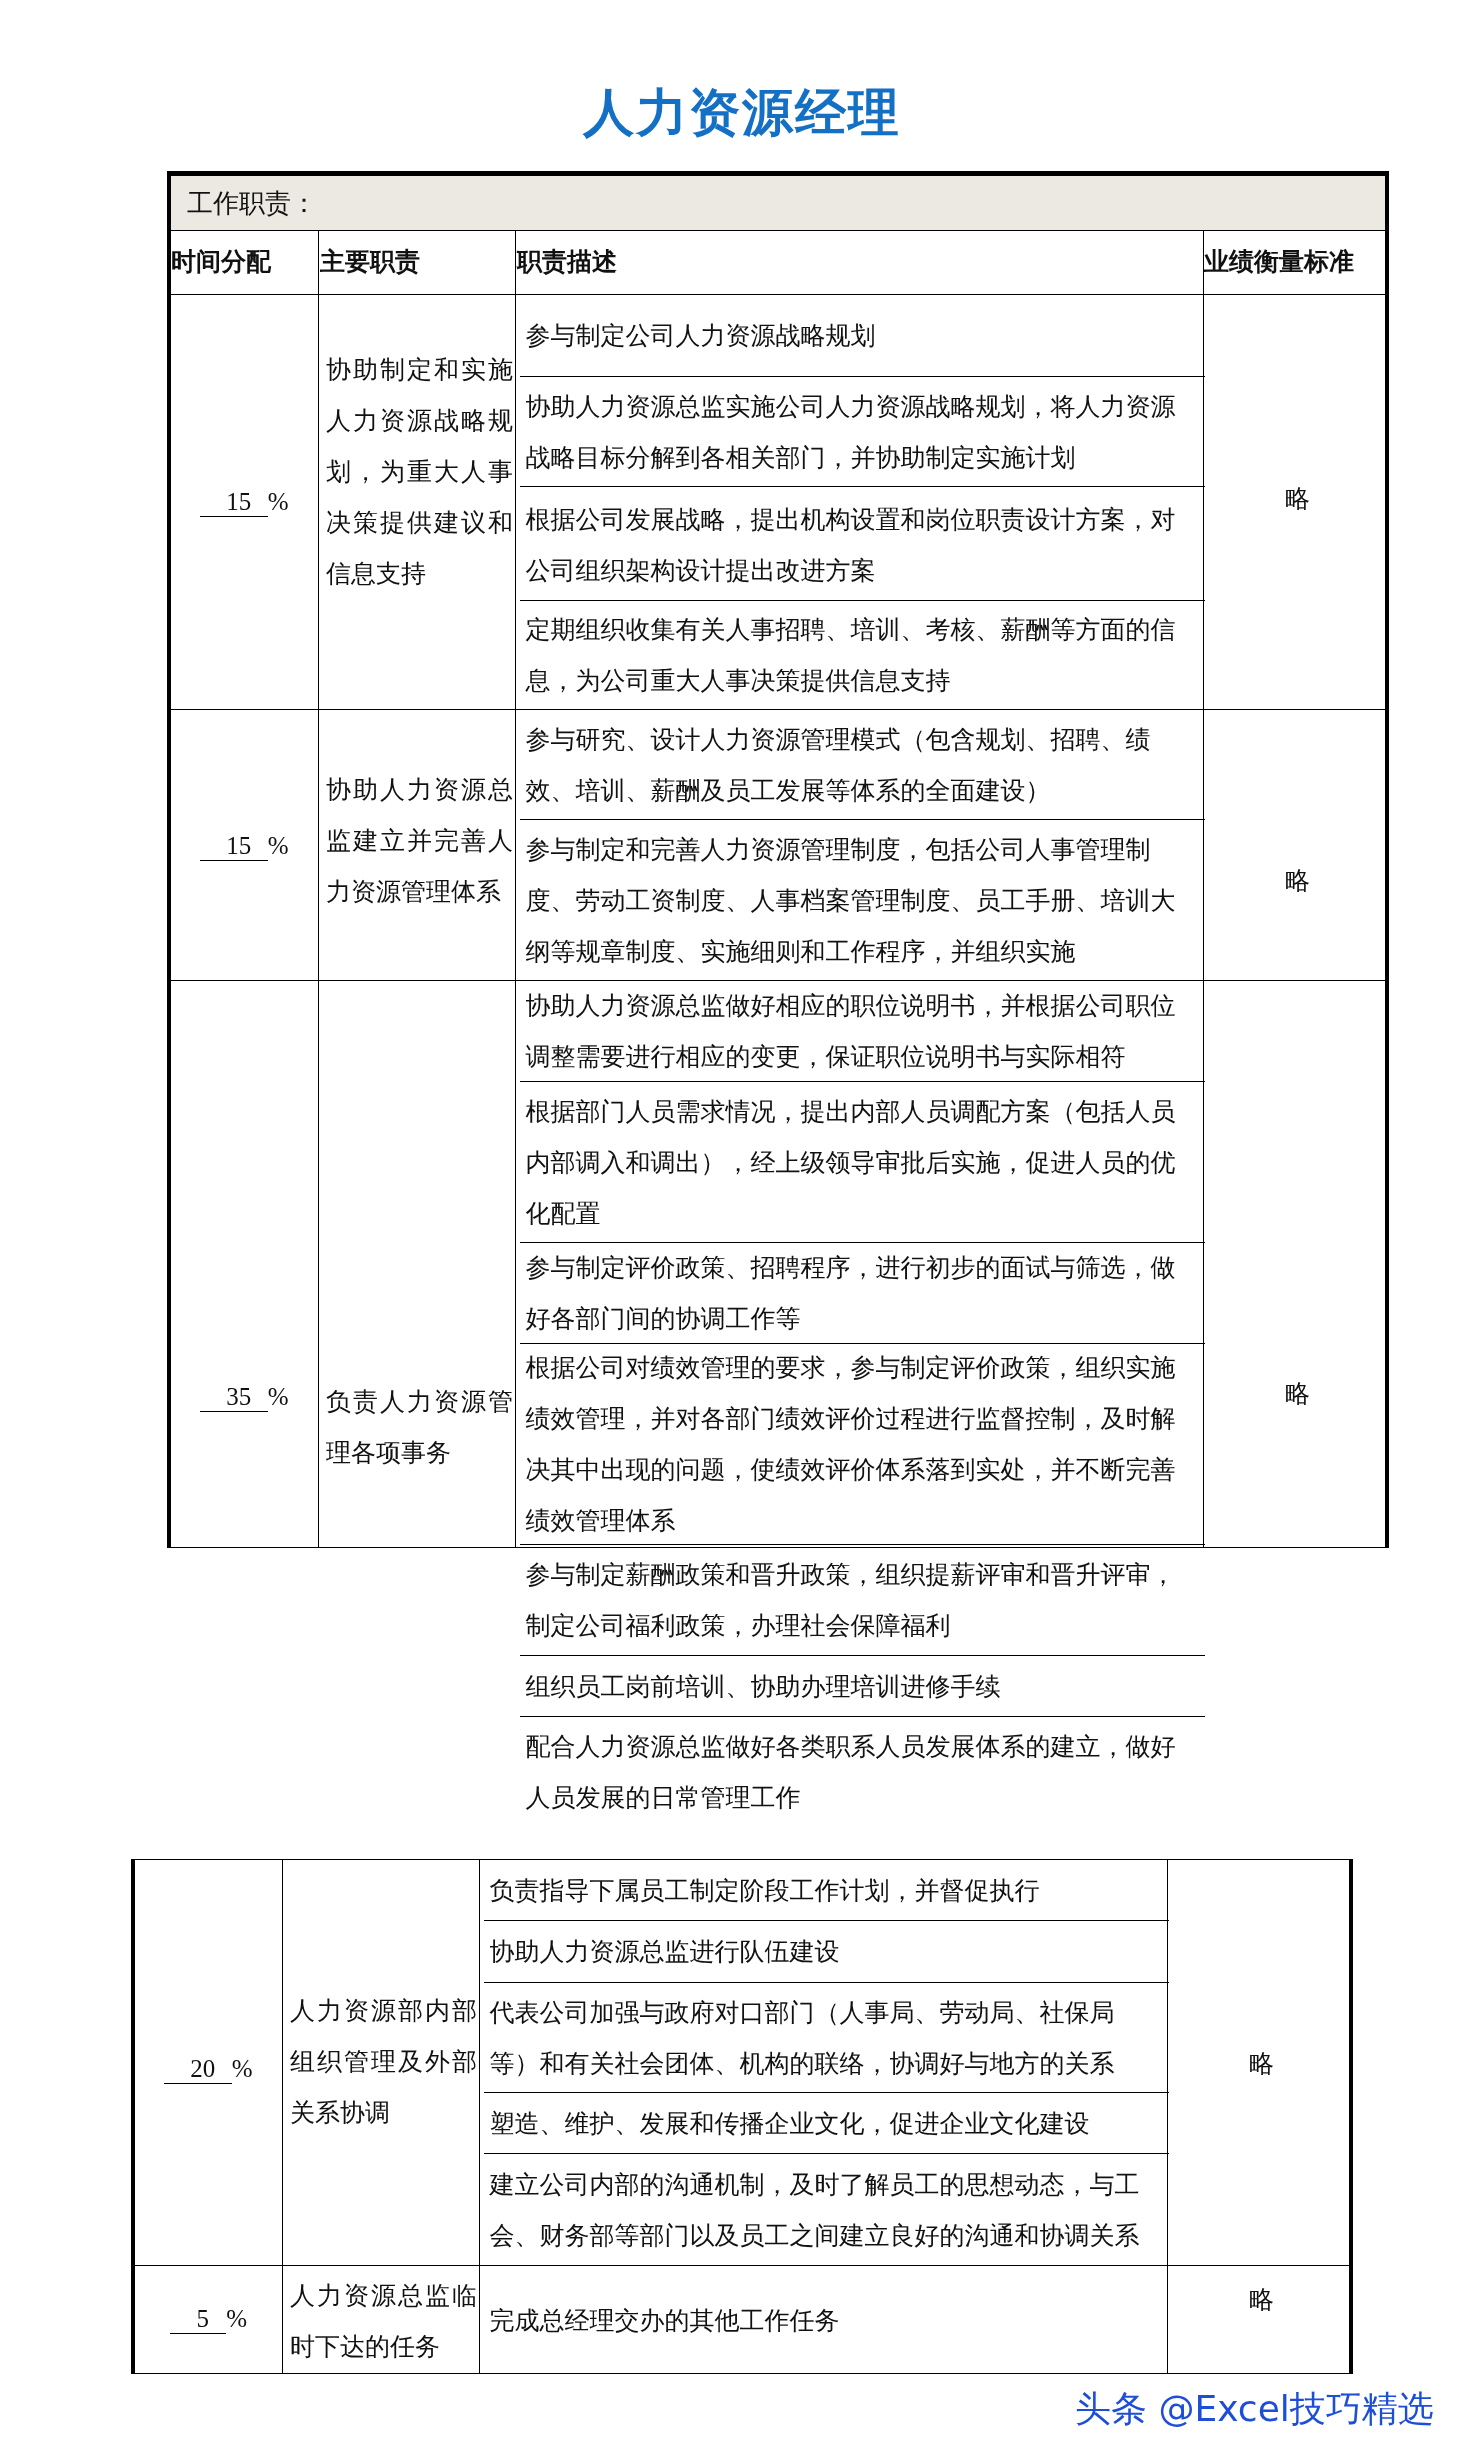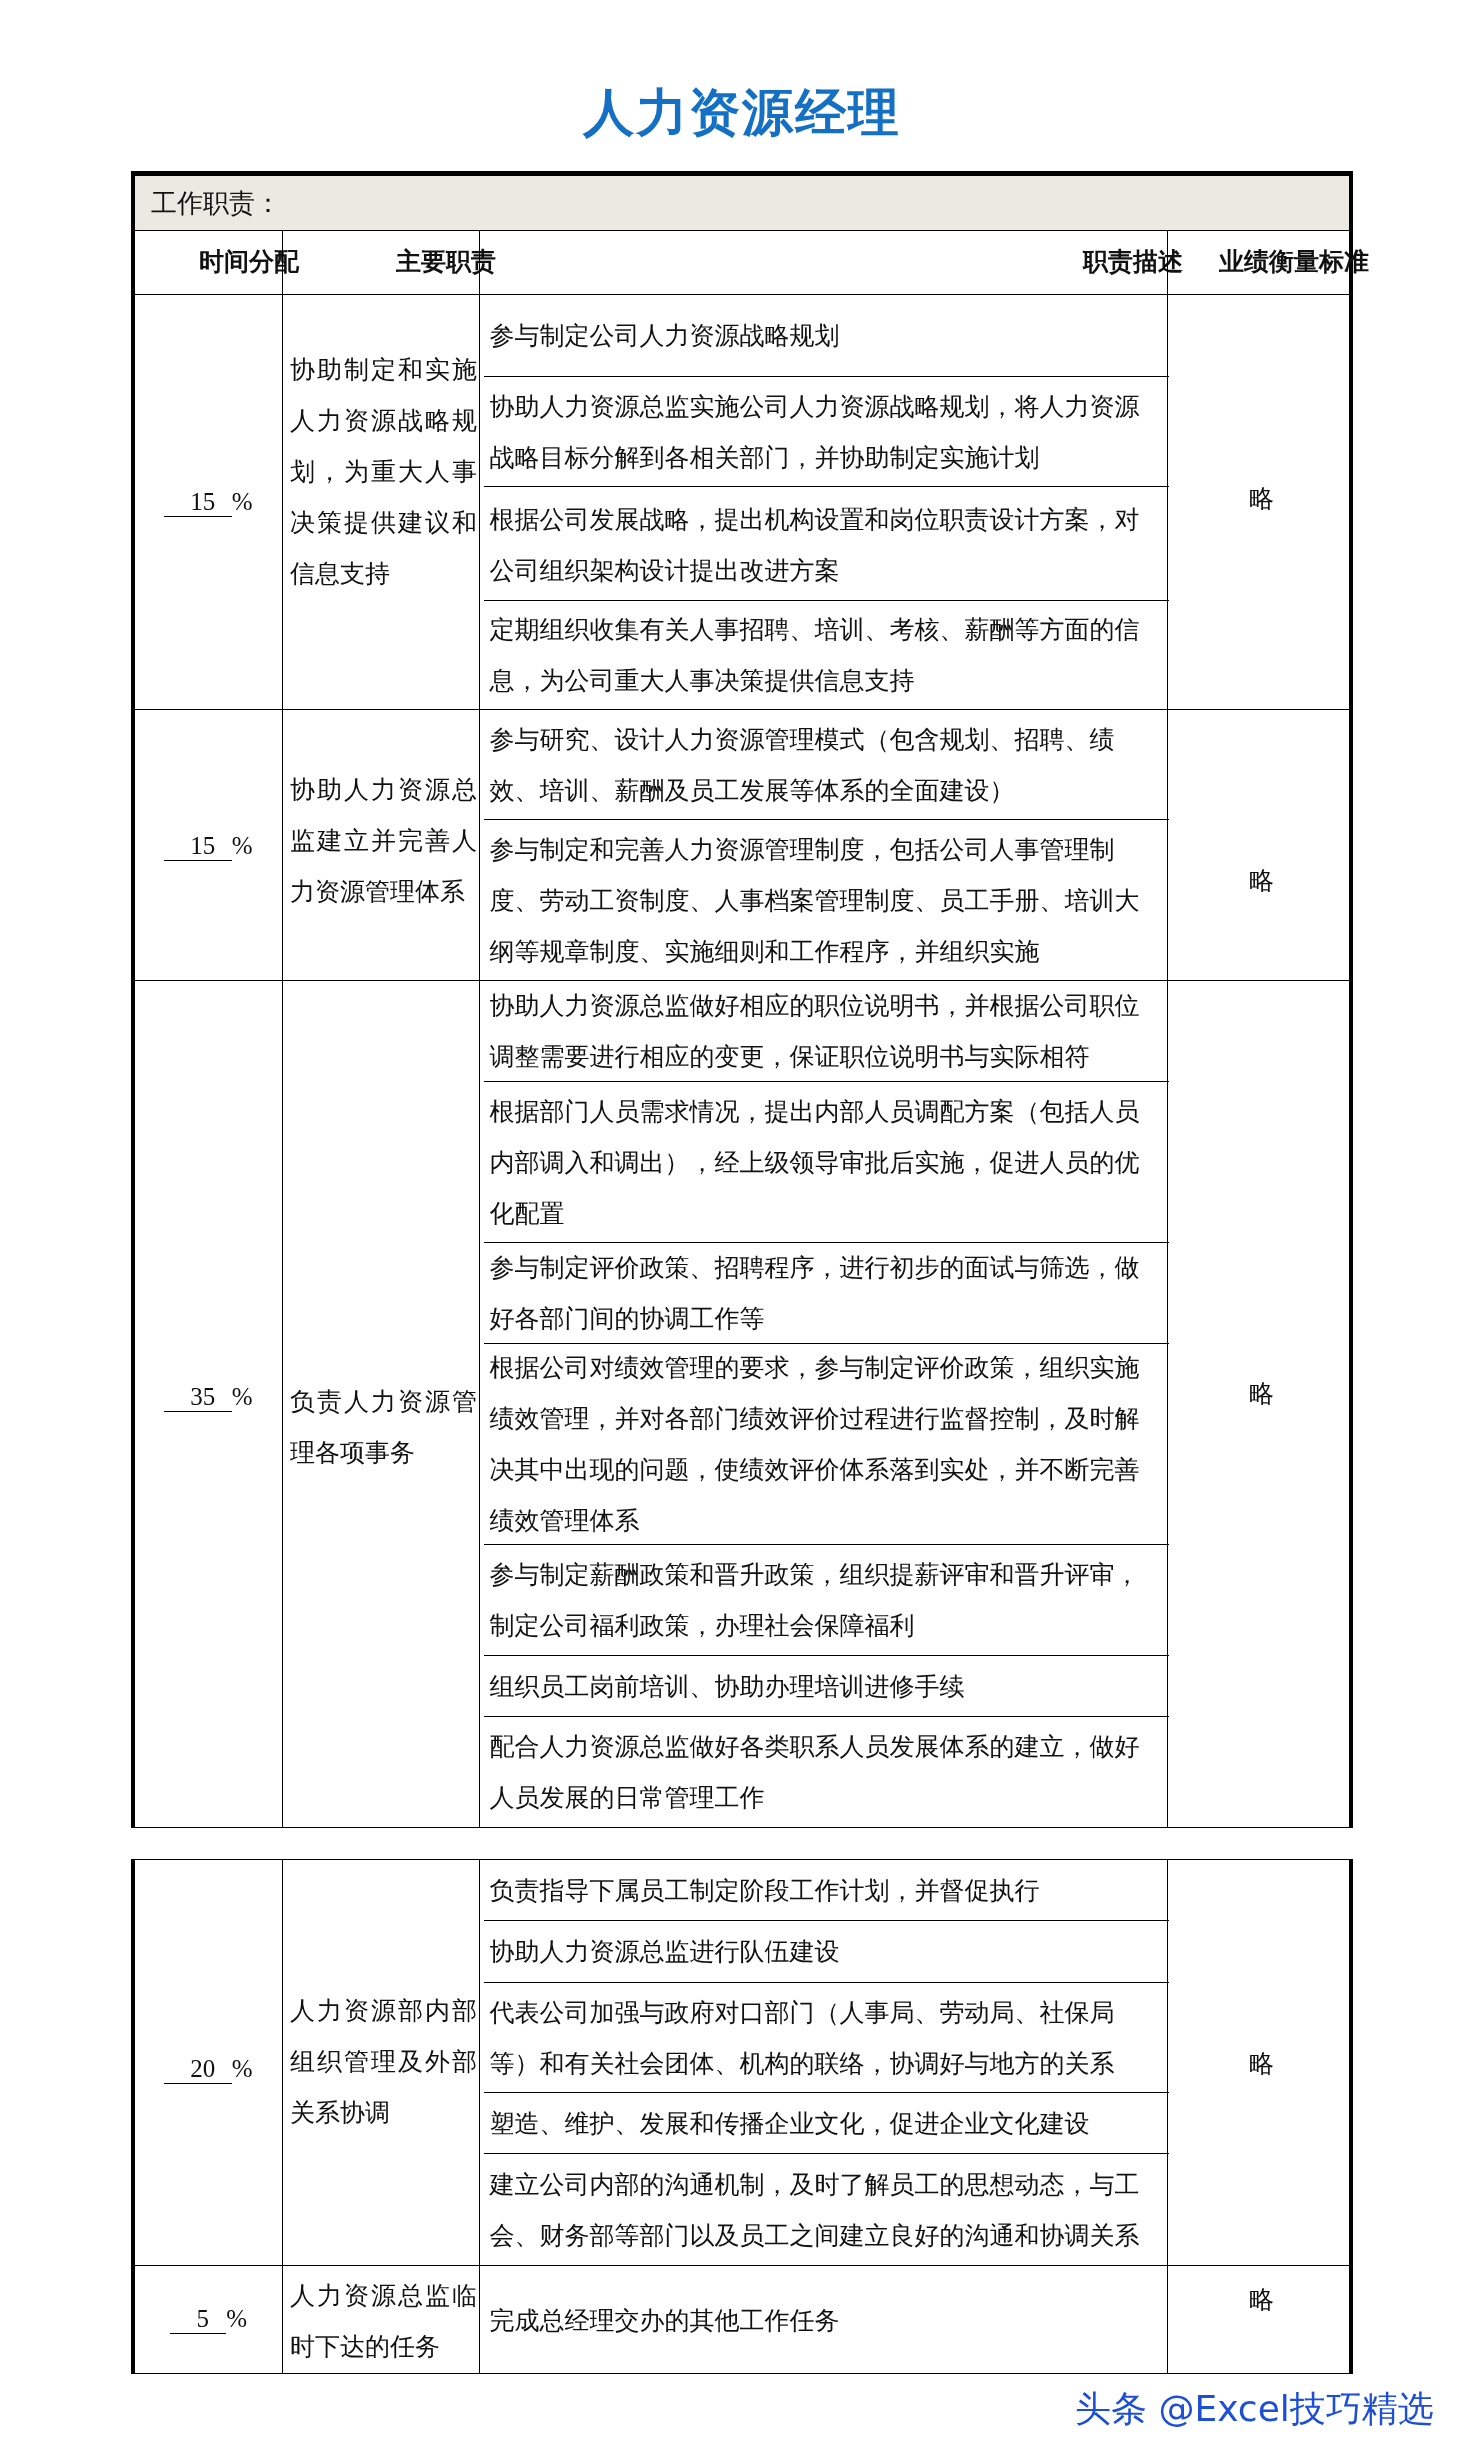--- a/index.html
+++ b/index.html
@@ -3,27 +3,27 @@
 <meta charset="utf-8">
 <style>
   html, body { margin:0; padding:0; background:#ffffff; }
   body { width:1484px; height:2462px; position:relative; overflow:hidden;
          font-family:"Liberation Serif","DejaVu Serif",serif; color:#111; }
   .title { position:absolute; left:0; width:1484px; top:79px; text-align:center;
            font-family:"DejaVu Sans","Liberation Sans",sans-serif; font-weight:bold;
            font-size:51px; letter-spacing:1.9px; }
   .tbl { position:absolute; left:131px; width:1222px; box-sizing:border-box;
          border-left:4.7px solid #000; border-right:4.7px solid #000; border-bottom:1.9px solid #000; }
-  .tbl.t1 { top:171px; height:1657px; border-top:5.6px solid #000; }
+  .tbl.t1 { top:171px; height:1377px; border-top:5.6px solid #000;margin-left:36px; }
   .tbl.t2 { top:1859px; height:515px; border-top:1.9px solid #000; }
   .sect { position:absolute; left:0; right:0; top:0; height:55px; background:#ebe9e1;
           border-bottom:1.9px solid #000; font-size:26px; line-height:55px; padding-left:16px; box-sizing:border-box; }
   .hdr { position:absolute; left:0; right:0; height:64px; border-bottom:1.9px solid #000; box-sizing:border-box; }
   .vline { position:absolute; top:0; bottom:0; width:0; border-left:1.9px solid #000; }
-  .hcell { position:absolute; top:0; height:62px; line-height:62px; text-align:right; font-size:25px; font-weight:bold;padding-left:17px; }
+  .hcell { position:absolute; top:0; height:62px; line-height:62px; text-align:left; font-size:25px; font-weight:bold; }
   .block { position:absolute; left:0; right:0; border-bottom:1.9px solid #000; box-sizing:border-box; }
   .block.last { border-bottom:none; }
   .pct { position:absolute; left:0; width:147px; text-align:center; font-size:25px; }
   .pct .num { display:inline-block; width:58px; border-bottom:1.9px solid #000; text-align:center; padding-left:9.4px; }
   .duty { position:absolute; left:155px; width:187px; font-size:25px; line-height:51px; text-align:justify; }
   .descs { position:absolute; left:349px; width:685px; top:0; bottom:0; }
   .desc { position:absolute; left:0; right:0; border-bottom:1.9px solid #000; box-sizing:border-box;
           padding:0 5.6px 0 5.6px; font-size:25px; line-height:51px; display:flex; align-items:center; }
   .desc.last { border-bottom:none; }
   .std { position:absolute; left:1036px; width:181px; text-align:center; font-size:25px; }

